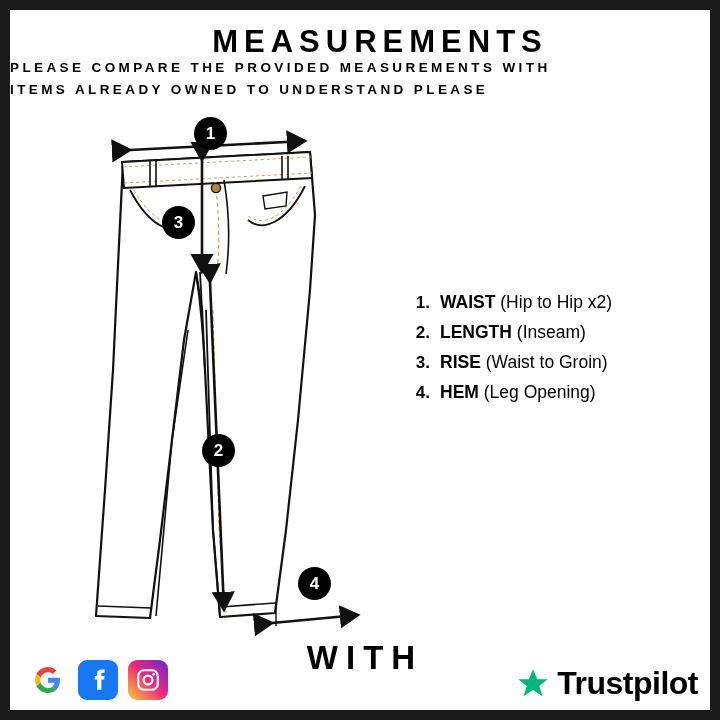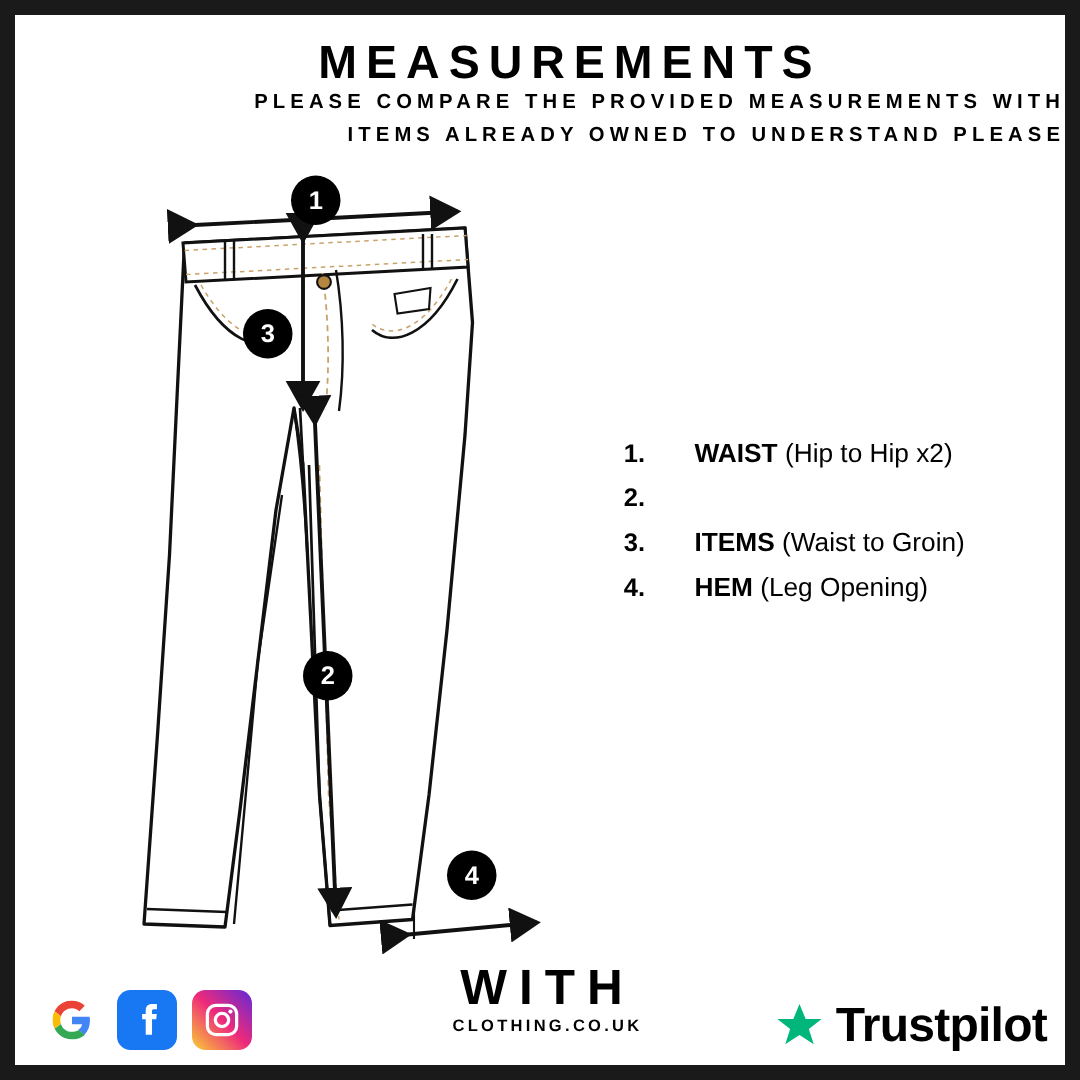--- a/index.html
+++ b/index.html
@@ -41,21 +41,21 @@
     font-weight: bold;
     letter-spacing: 6px;
     color: #000;
     padding-left: 20px;
   }
   .subtitle {
     position: absolute;
     left: 0;
     top: 47px;
     width: 700px;
-    text-align: right;
+    text-align: left;
     font-size: 13.5px;
     font-weight: bold;
     letter-spacing: 3.4px;
     line-height: 22px;
     color: #000;
   }
 
   
   .legend {
     position: absolute;
@@ -75,21 +75,20 @@
     font-weight: bold;
     color: #000;
     margin-right: 10px;
   }
   .legend-text {
     font-size: 17.5px;
     color: #000;
   }
   .legend-text b {
     font-weight: bold;
-    margin-left: 23px;
   }
 
   
   .badge {
     position: absolute;
     width: 33px;
     height: 33px;
     border-radius: 50%;
     background: #000;
     color: #fff;
@@ -257,34 +256,34 @@
     <div class="badge" style="left:152px;top:196px;">3</div>
     <div class="badge" style="left:288px;top:557px;">4</div>
 
     <div class="legend">
       <div class="legend-row">
         <span class="legend-num">1.</span>
         <span class="legend-text"><b>WAIST</b> <span>(Hip to Hip x2)</span></span>
       </div>
       <div class="legend-row">
         <span class="legend-num">2.</span>
+        <span class="legend-text"><b>LENGTH</b> <span>(Inseam)</span></span>
       </div>
       <div class="legend-row">
         <span class="legend-num">3.</span>
-        <span class="legend-text"><b>ITEMS</b> <span>(Waist to Groin)</span></span>
+        <span class="legend-text"><b>RISE</b> <span>(Waist to Groin)</span></span>
       </div>
       <div class="legend-row">
         <span class="legend-num">4.</span>
         <span class="legend-text"><b>HEM</b> <span>(Leg Opening)</span></span>
       </div>
     </div>
 
     <div class="brand">
       <div class="brand-name">WITH</div>
-      <div class="brand-sub">CLOTHING.CO.UK</div>
     </div>
 
     <div class="socials">
       <div class="social sc-google">
         <svg width="26" height="26" viewBox="0 0 48 48">
           <path fill="#EA4335" d="M24 9.5c3.5 0 6.6 1.2 9 3.6l6.7-6.7C35.6 2.6 30.2 0 24 0 14.6 0 6.5 5.4 2.6 13.2l7.8 6.1C12.3 13.3 17.6 9.5 24 9.5z"></path>
           <path fill="#4285F4" d="M46.1 24.6c0-1.6-.1-3.1-.4-4.6H24v9.1h12.4c-.5 2.9-2.2 5.3-4.7 7l7.6 5.9c4.4-4.1 6.8-10.1 6.8-17.4z"></path>
           <path fill="#FBBC05" d="M10.4 28.7c-.5-1.5-.8-3-.8-4.7s.3-3.2.8-4.7l-7.8-6.1C.9 16.4 0 20.1 0 24s.9 7.6 2.6 10.8l7.8-6.1z"></path>
           <path fill="#34A853" d="M24 48c6.5 0 11.9-2.1 15.9-5.8l-7.6-5.9c-2.1 1.4-4.8 2.3-8.3 2.3-6.4 0-11.7-3.8-13.6-9.8l-7.8 6.1C6.5 42.6 14.6 48 24 48z"></path>
         </svg>

